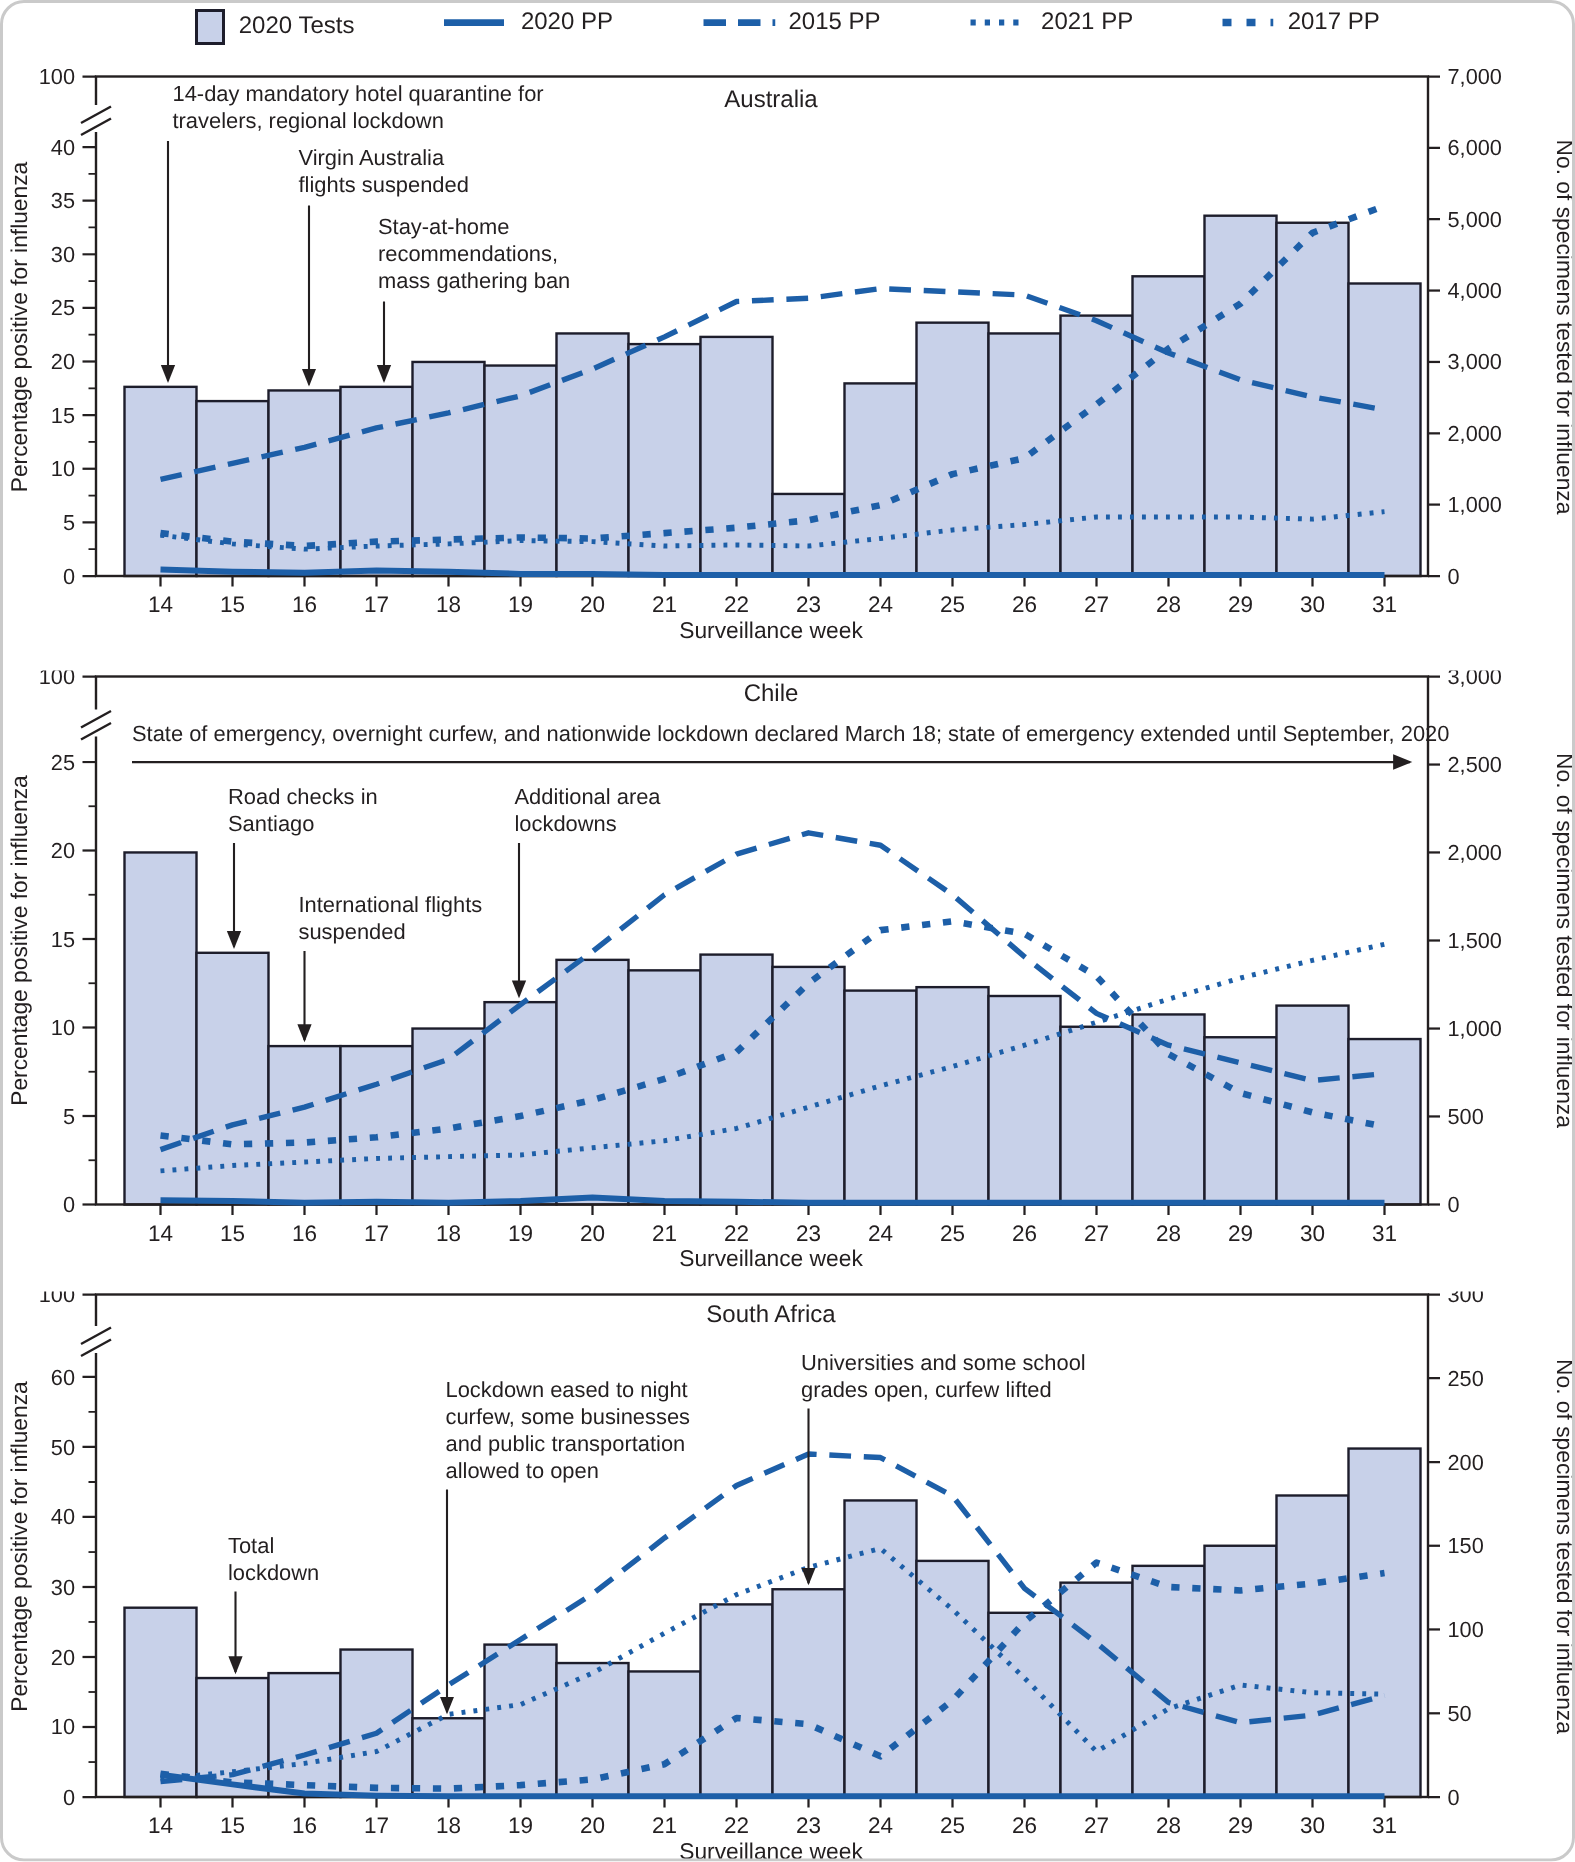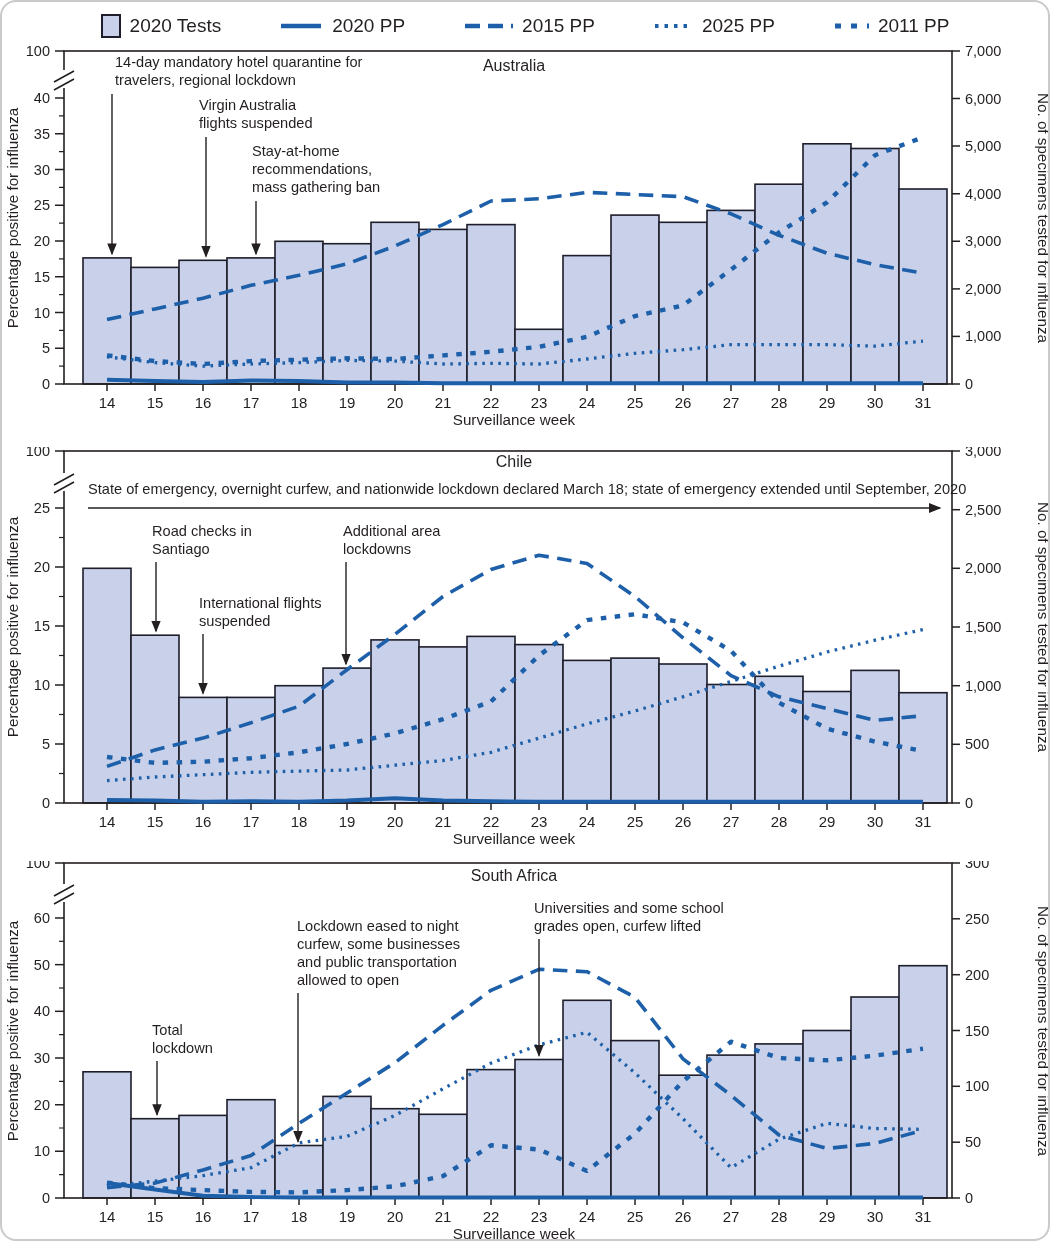--- a/index.html
+++ b/index.html
@@ -1,20 +1,20 @@
 <!DOCTYPE html>
 <html><head>
 <meta charset="utf-8">
 <style>
   html,body{margin:0;padding:0;background:#fff;font-family:"Liberation Sans",sans-serif;color:#231f20;}
   .figure-frame{
     position:relative;width:1050px;height:1241px;box-sizing:border-box;
     border:2px solid #cacaca;border-radius:16px;overflow:hidden;background:#fff;
   }
-  .legend{display:flex;justify-content:center;align-items:center;gap:58px;height:40px;padding-top:4px;font-size:19px;}
+  .legend{display:flex;justify-content:center;align-items:flex-start;gap:58px;height:40px;padding-top:4px;font-size:16px;}
   .legend-item{display:flex;align-items:center;gap:9px;}
   .bar-swatch{display:inline-block;width:16px;height:20px;background:#c8d1e9;border:2px solid #1d1d2b;}
   svg text{font-family:"Liberation Sans",sans-serif;fill:#231f20;}
   .tick-label{font-size:14.5px;}
   .wk-label{font-size:15px;}
   .ann-text{font-size:14.6px;}
   .panel-title{font-size:16px;}
   .axis-label{font-size:15.2px;}
   .chart-svg{display:block;}
 </style>
@@ -36,27 +36,27 @@
     <div class="legend-item">
       <svg width="50" height="14">
           <line x1="2" y1="7" x2="50" y2="7" stroke="#1d5fa8" stroke-width="4.5" stroke-dasharray="15 8"></line>
         </svg>
       <span>2015 PP</span>
     </div>
     <div class="legend-item">
       <svg width="40" height="14">
           <line x1="2" y1="7" x2="40" y2="7" stroke="#1d5fa8" stroke-width="4" stroke-dasharray="3.5 6"></line>
         </svg>
-      <span>2025 PP</span>
+      <span>2021 PP</span>
     </div>
     <div class="legend-item">
       <svg width="36" height="14">
           <line x1="2" y1="7" x2="36" y2="7" stroke="#1d5fa8" stroke-width="5" stroke-dasharray="6 10"></line>
         </svg>
-      <span>2011 PP</span>
+      <span>2017 PP</span>
     </div>
   </div>
   <div id="charts">
       <svg width="1046" height="401" class="chart-svg">
         <defs>
           <marker id="ah0" markerWidth="9" markerHeight="8" refX="7.5" refY="4" orient="auto">
             <path d="M0,0.6 L8.5,4 L0,7.4 z" fill="#231f20"></path>
           </marker>
         </defs>
         <rect x="81" y="211.9" width="48" height="126.1" fill="#c8d1e9" stroke="#1d1d2b" stroke-width="1.6"></rect>

